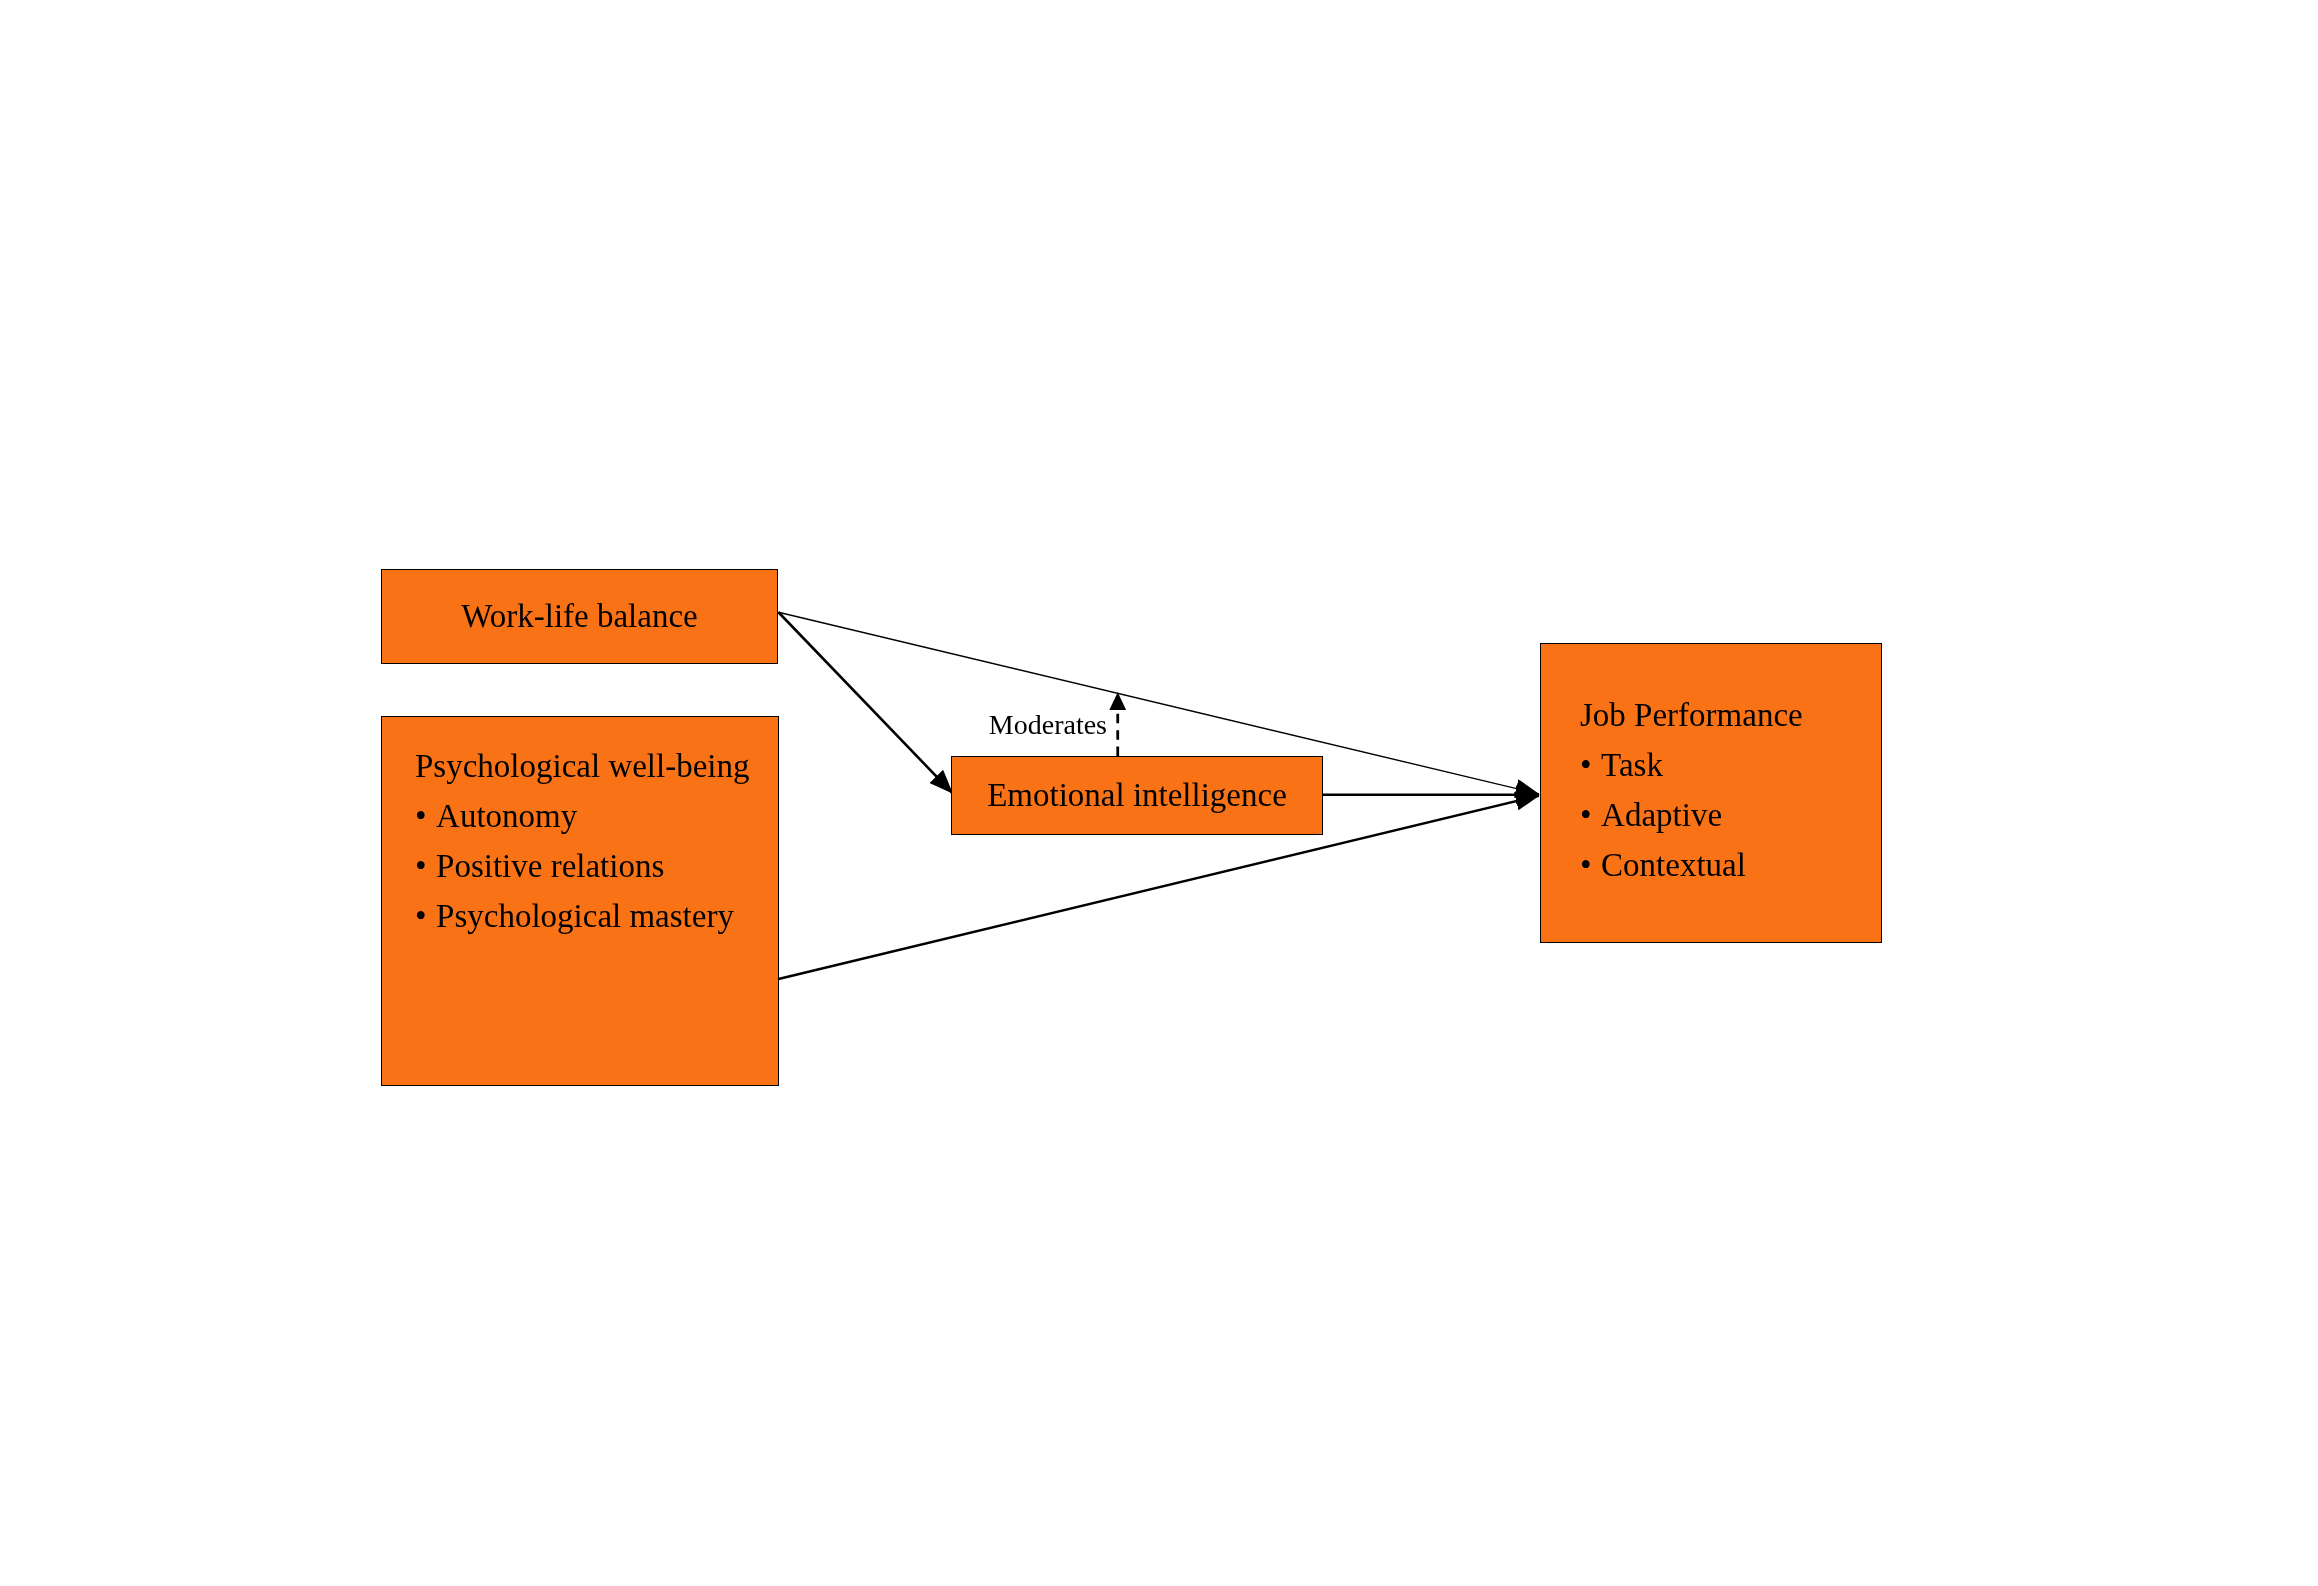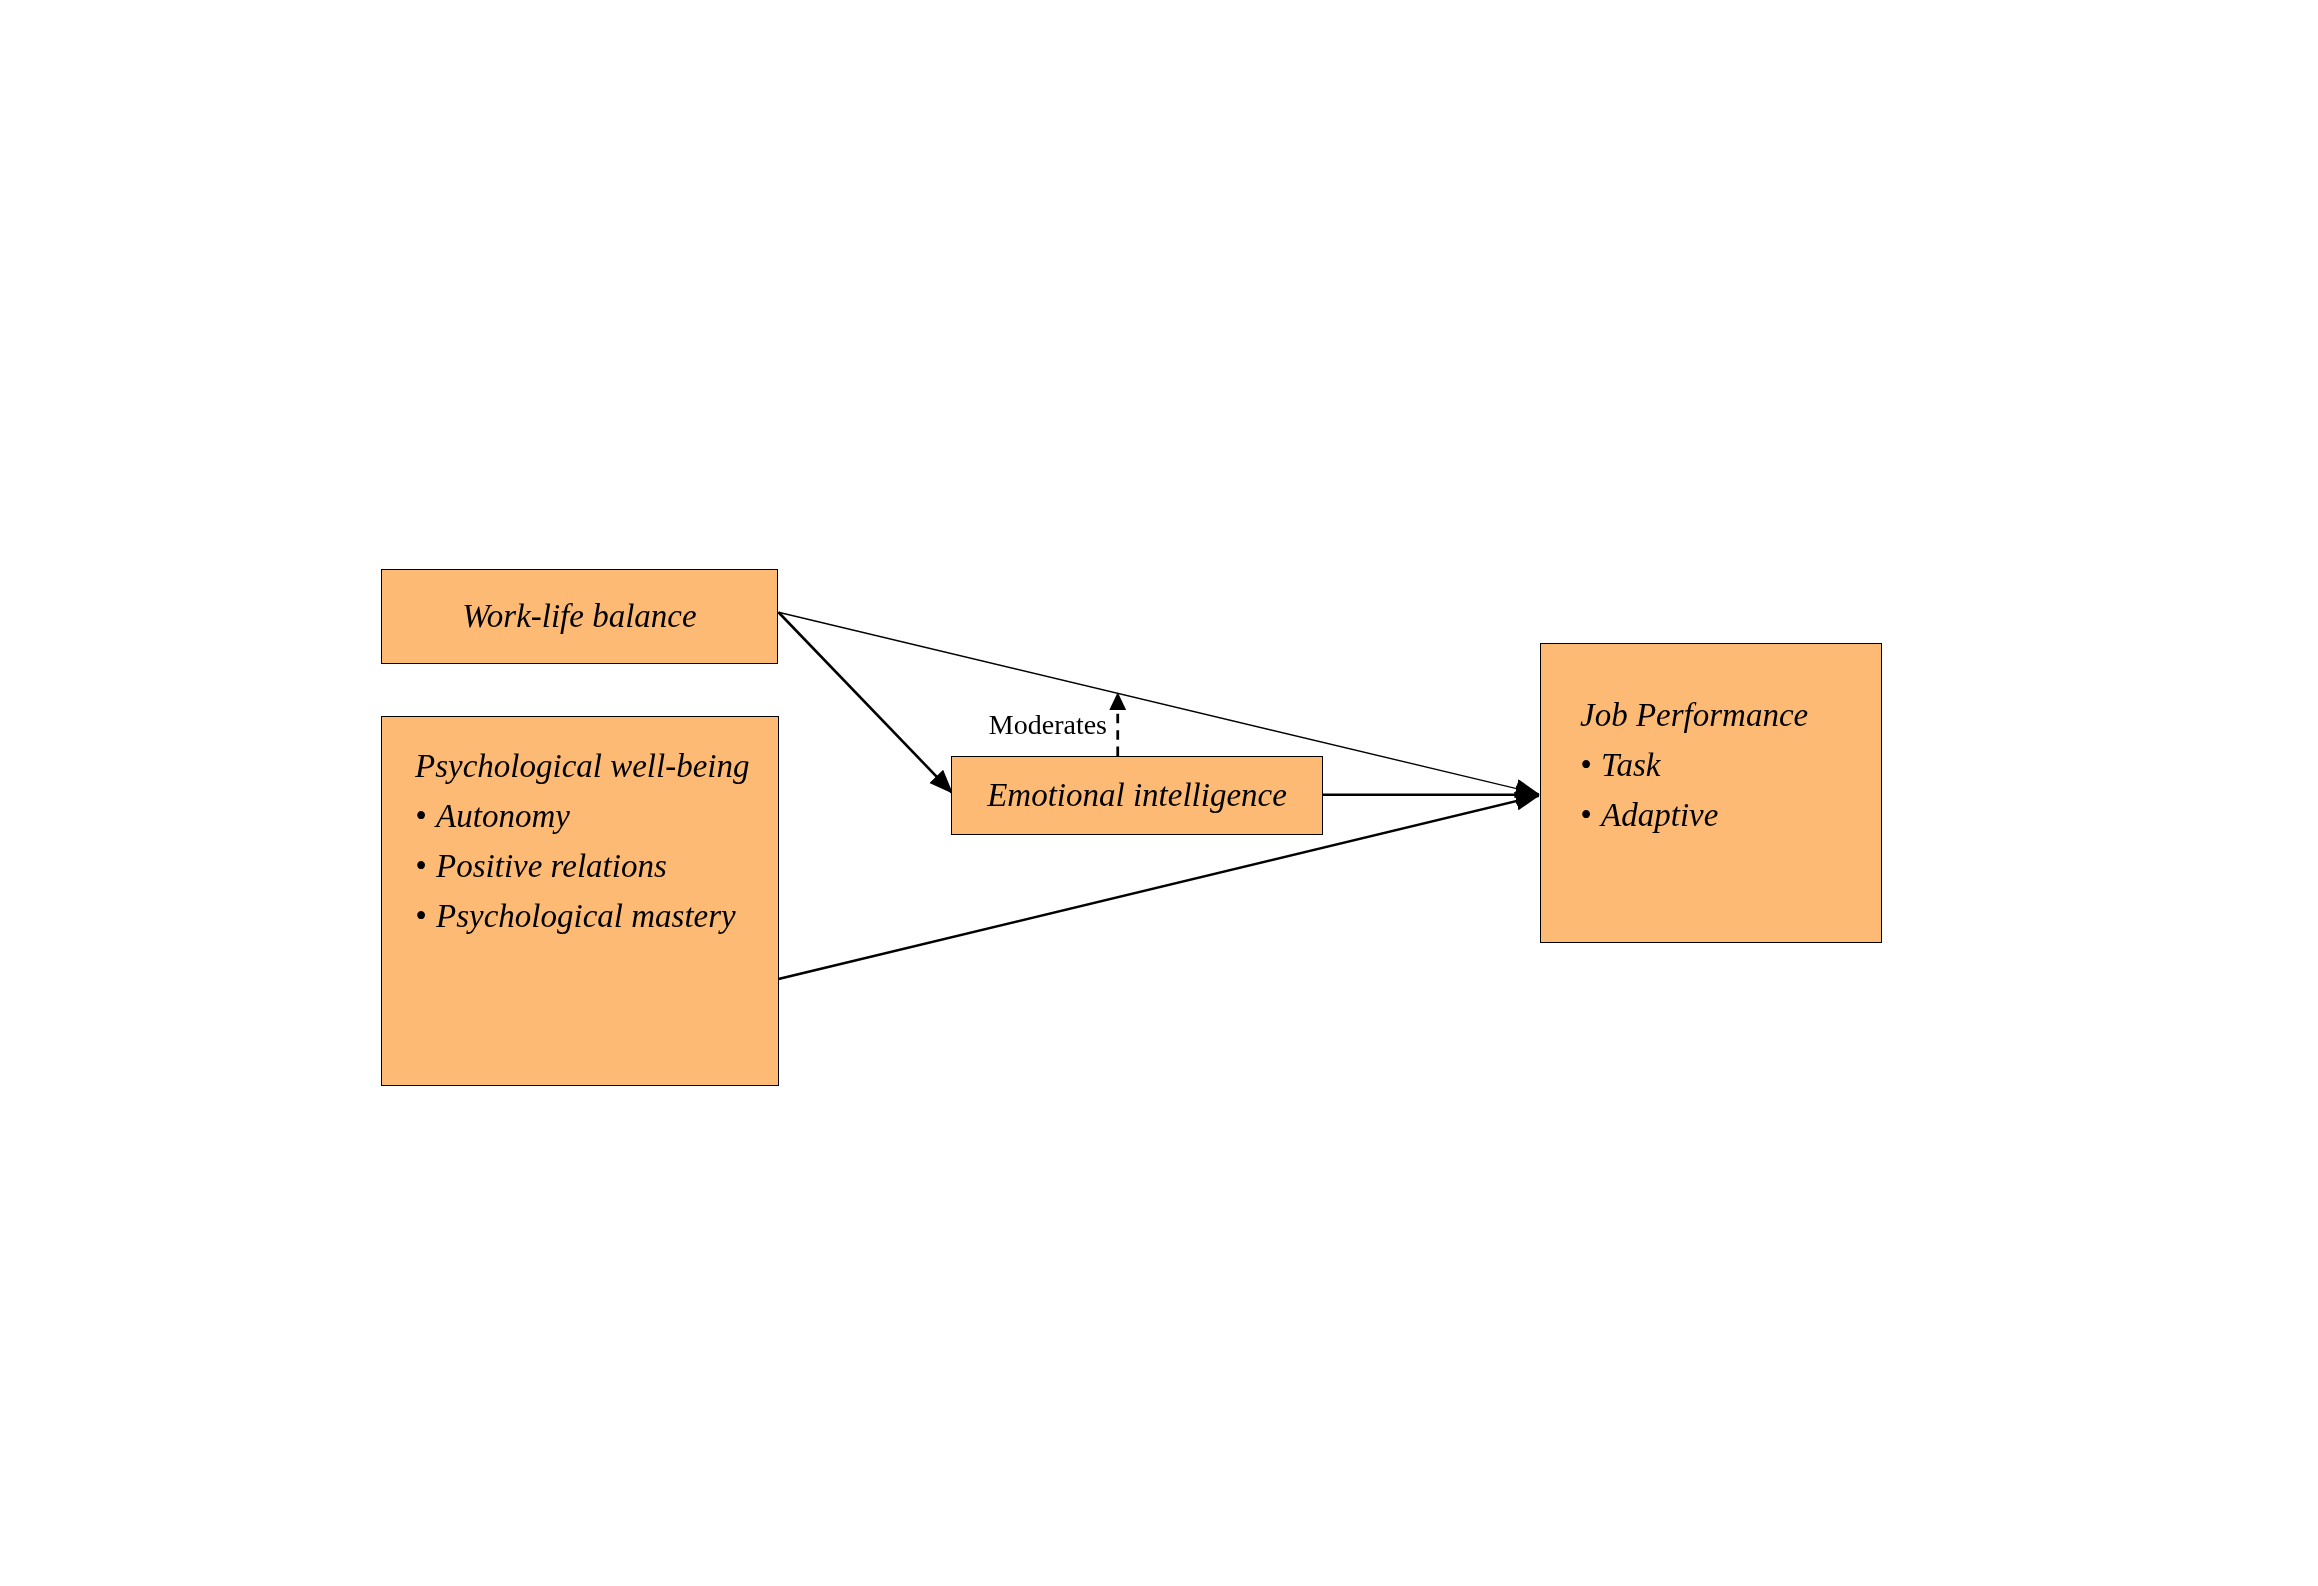--- a/index.html
+++ b/index.html
@@ -20,22 +20,21 @@
     position: absolute;
     left: 0;
     top: 0;
     width: 2319px;
     height: 1587px;
   }
   .node {
     position: absolute;
     box-sizing: border-box;
     border: 1.7px solid #000000;
-    background: #fdba74;
-    font-style: italic;
+    background: #f97316;
   }
   .node--wlb {
     left: 381px; top: 569px; width: 397px; height: 95px;
     display: flex; align-items: center; justify-content: center;
   }
   .node--pwb {
     left: 381px; top: 716px; width: 398px; height: 370px;
     padding: 24px 0 0 33px;
   }
   .node--ei {
@@ -119,18 +118,21 @@
   </div>
 
   <div class="node node--jp">
     <div class="node-title">Job Performance</div>
     <div class="bullet-row">
       <span class="bullet-glyph">•</span><span>Task</span>
     </div>
     <div class="bullet-row">
       <span class="bullet-glyph">•</span><span>Adaptive</span>
     </div>
+    <div class="bullet-row">
+      <span class="bullet-glyph">•</span><span>Contextual</span>
+    </div>
   </div>
 
   <div class="moderator-label">Moderates</div>
 
 </div>
 
 
 </body></html>

